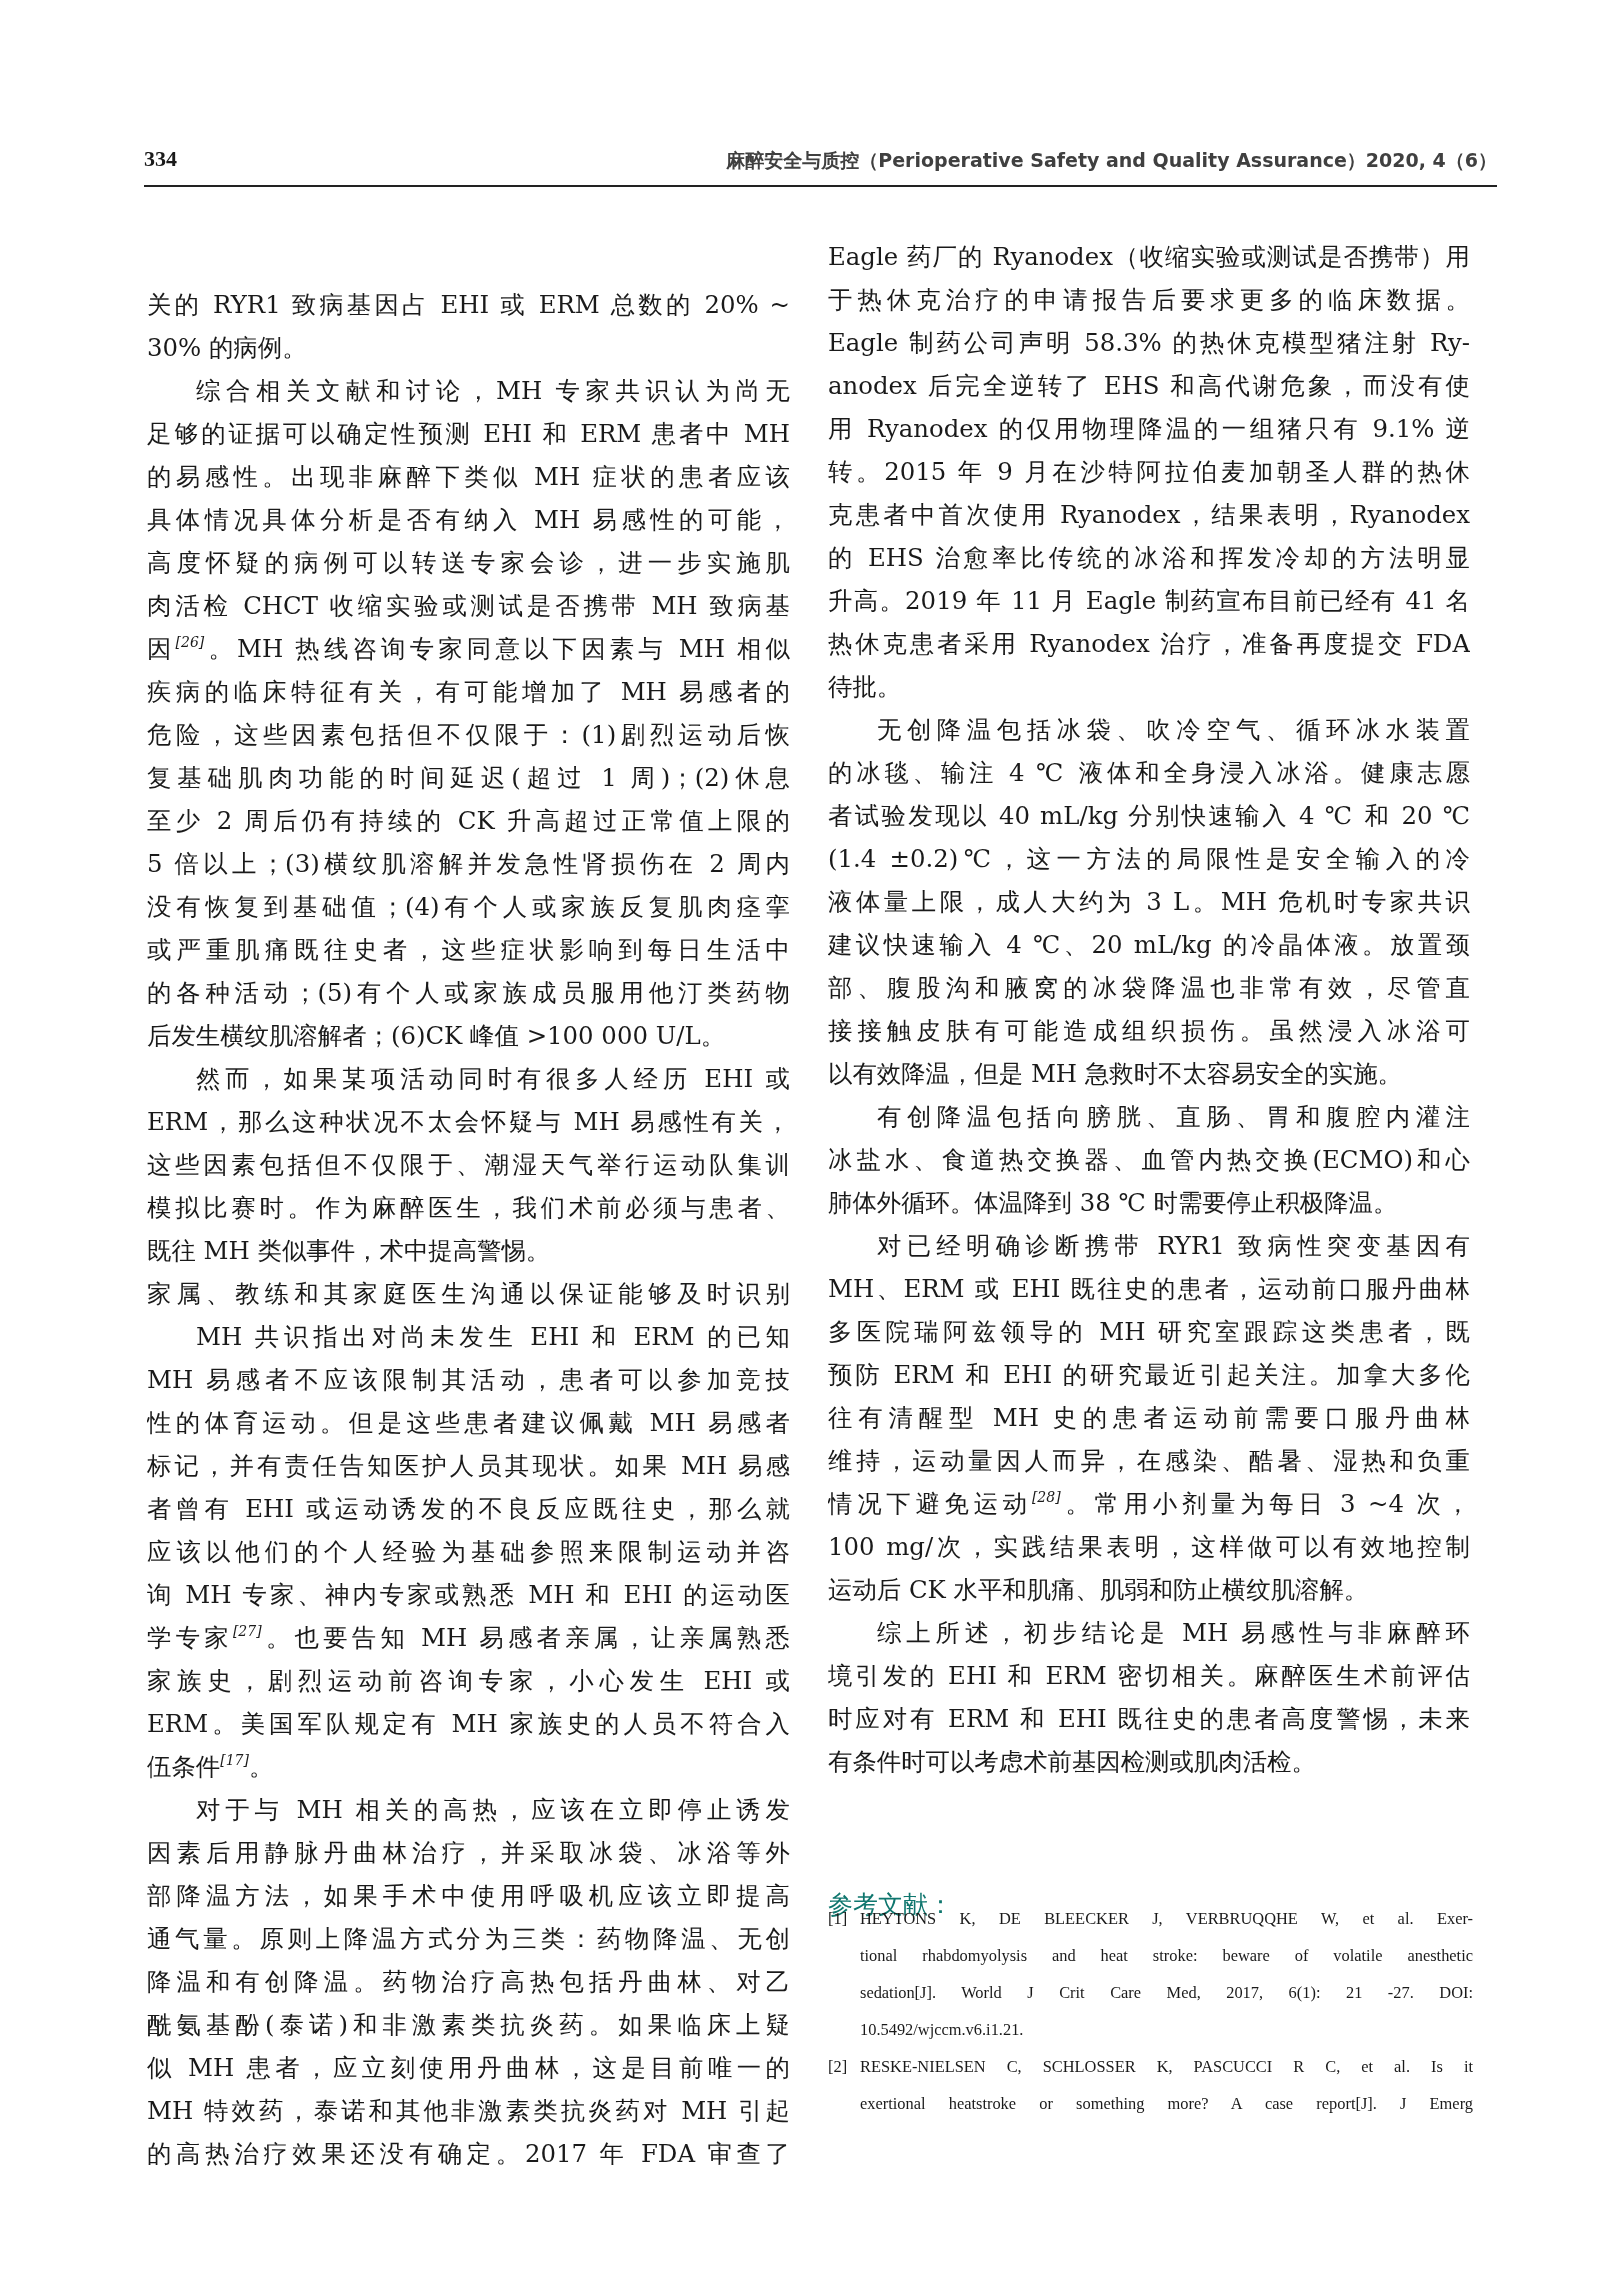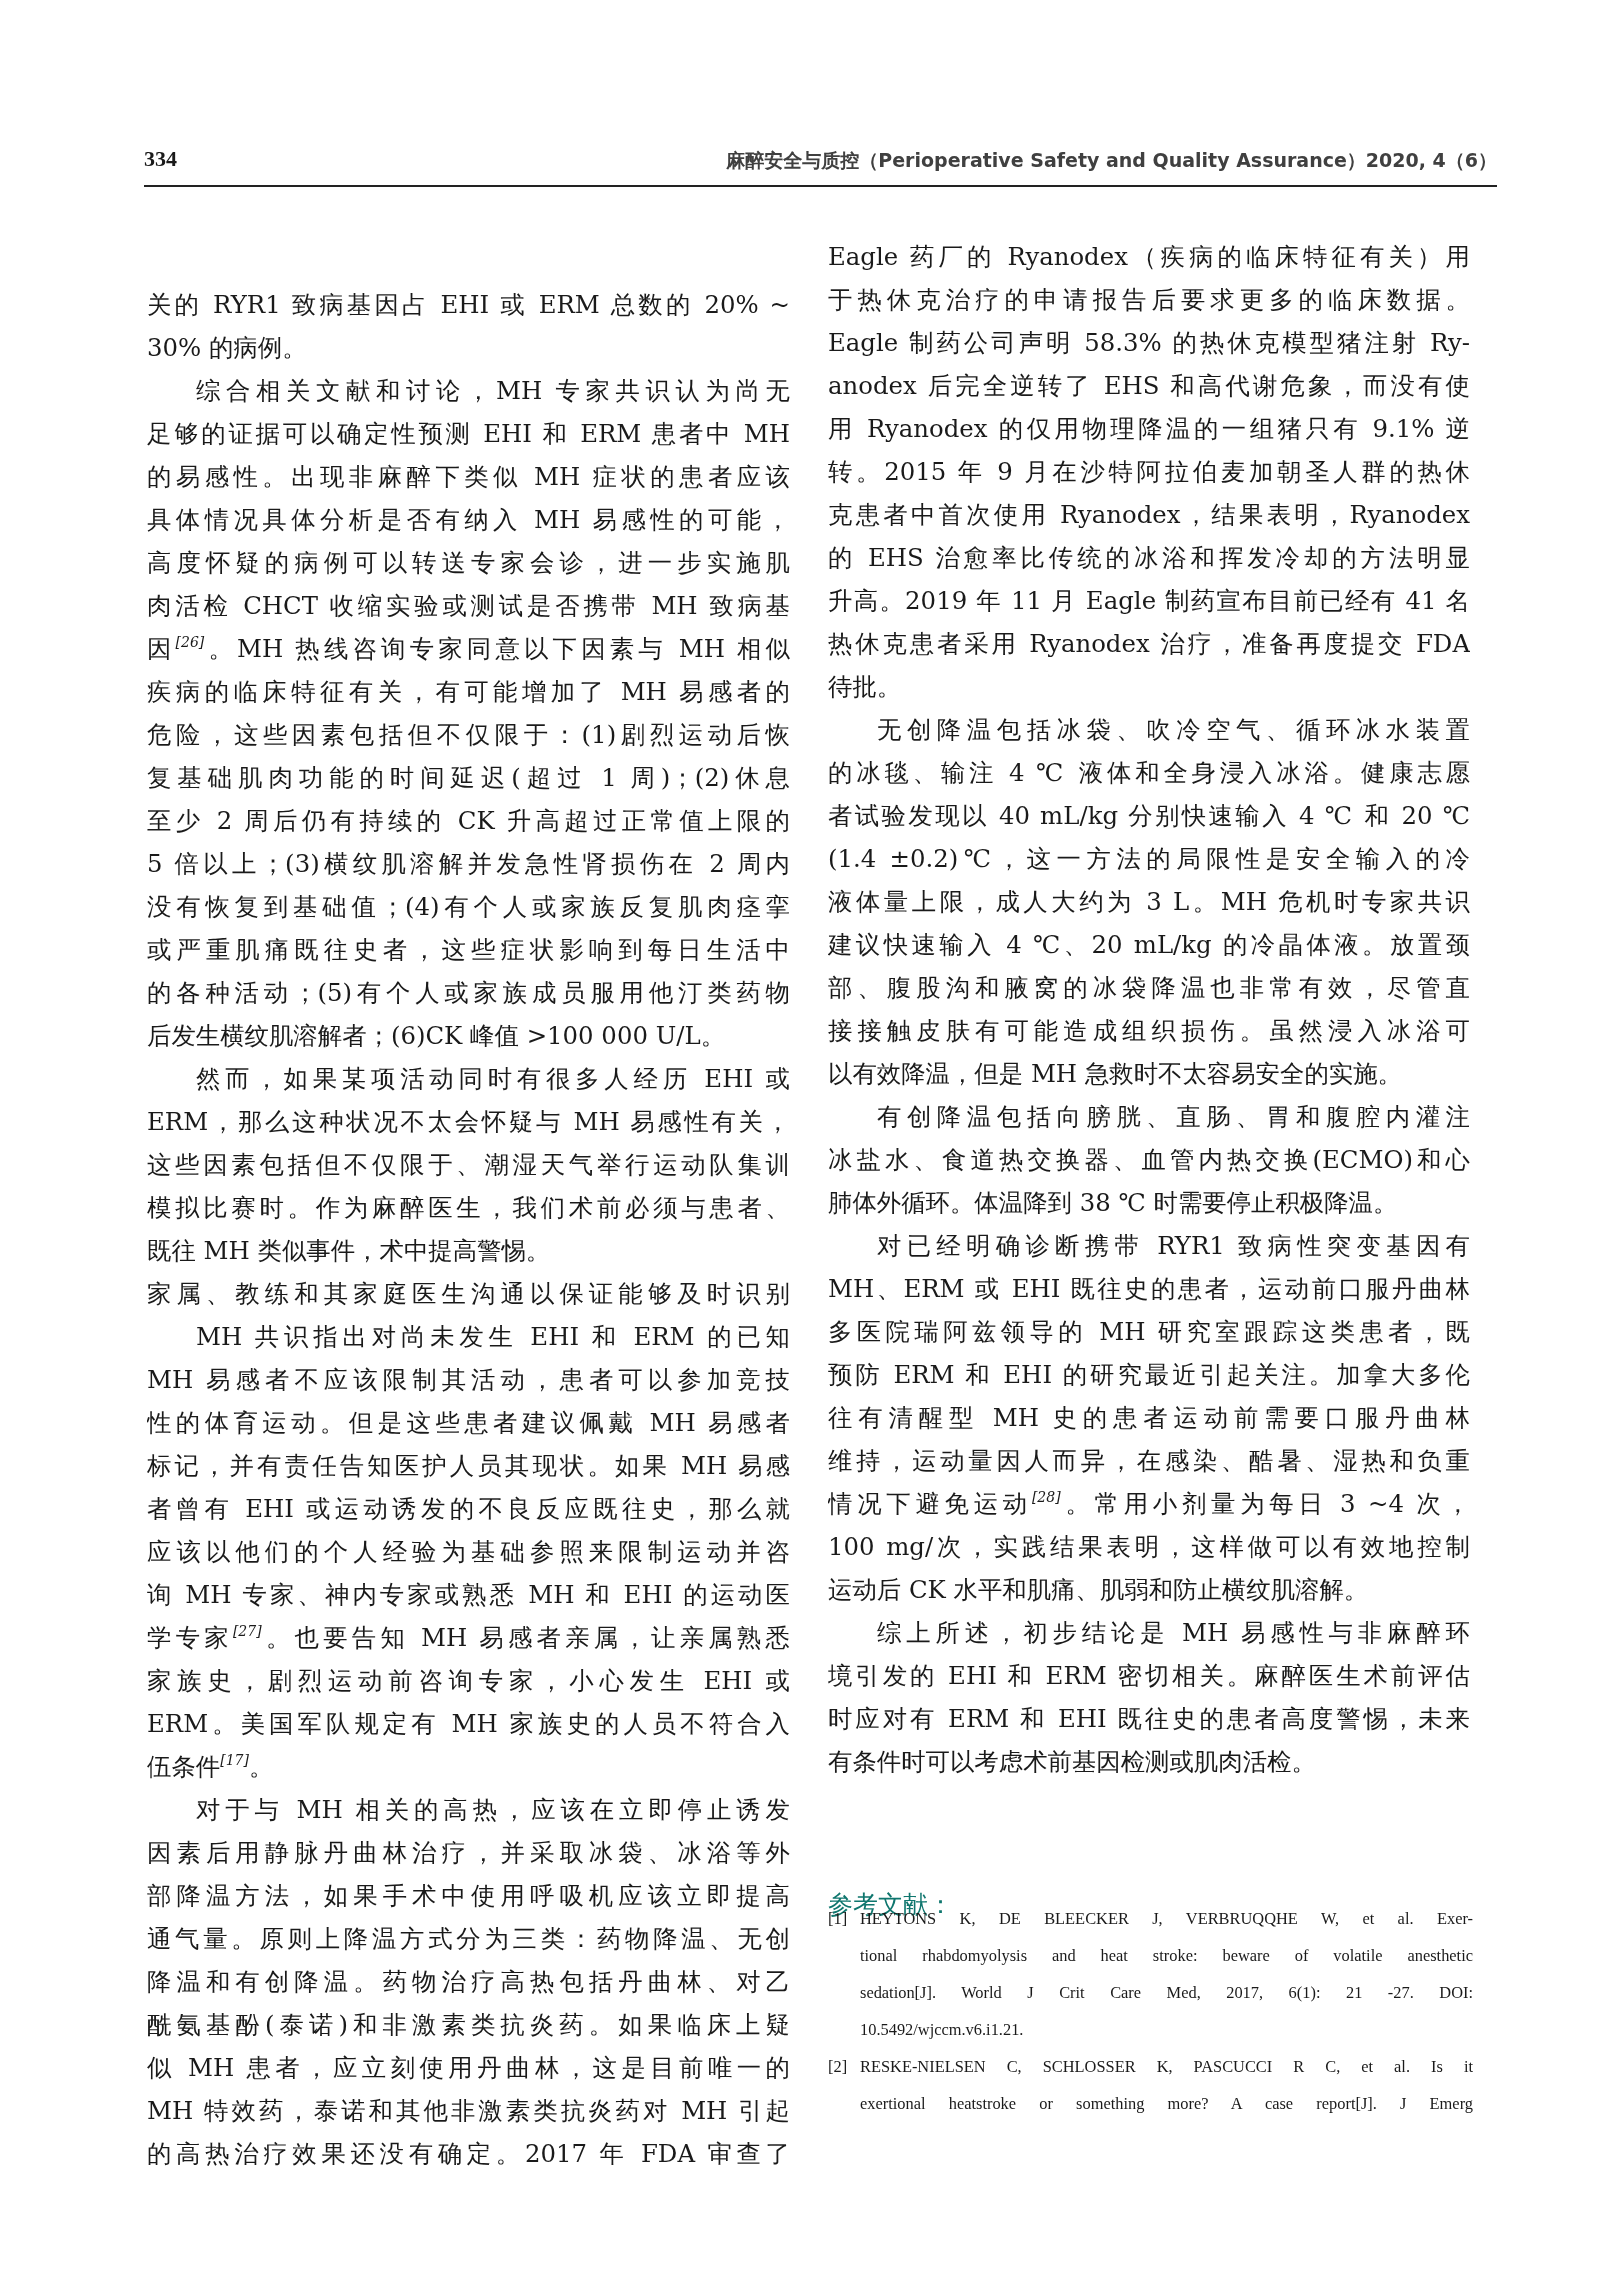--- a/index.html
+++ b/index.html
@@ -87,21 +87,21 @@
       <span class="line">通气量。原则上降温方式分为三类：药物降温、无创</span>
       <span class="line">降温和有创降温。药物治疗高热包括丹曲林、对乙</span>
       <span class="line">酰氨基酚(泰诺)和非激素类抗炎药。如果临床上疑</span>
       <span class="line">似 MH 患者，应立刻使用丹曲林，这是目前唯一的</span>
       <span class="line">MH 特效药，泰诺和其他非激素类抗炎药对 MH 引起</span>
       <span class="line">的高热治疗效果还没有确定。2017 年 FDA 审查了</span>
     </div>
   </div>
 <div class="col col-right" id="col-right">
     <div>
-      <span class="line">Eagle 药厂的 Ryanodex（疾病的临床特征有关）用</span>
+      <span class="line">Eagle 药厂的 Ryanodex（收缩实验或测试是否携带）用</span>
       <span class="line">于热休克治疗的申请报告后要求更多的临床数据。</span>
       <span class="line">Eagle 制药公司声明 58.3% 的热休克模型猪注射 Ry-</span>
       <span class="line">anodex 后完全逆转了 EHS 和高代谢危象，而没有使</span>
       <span class="line">用 Ryanodex 的仅用物理降温的一组猪只有 9.1% 逆</span>
       <span class="line">转。2015 年 9 月在沙特阿拉伯麦加朝圣人群的热休</span>
       <span class="line">克患者中首次使用 Ryanodex，结果表明，Ryanodex</span>
       <span class="line">的 EHS 治愈率比传统的冰浴和挥发冷却的方法明显</span>
       <span class="line">升高。2019 年 11 月 Eagle 制药宣布目前已经有 41 名</span>
       <span class="line">热休克患者采用 Ryanodex 治疗，准备再度提交 FDA</span>
       <span class="line last">待批。</span>

